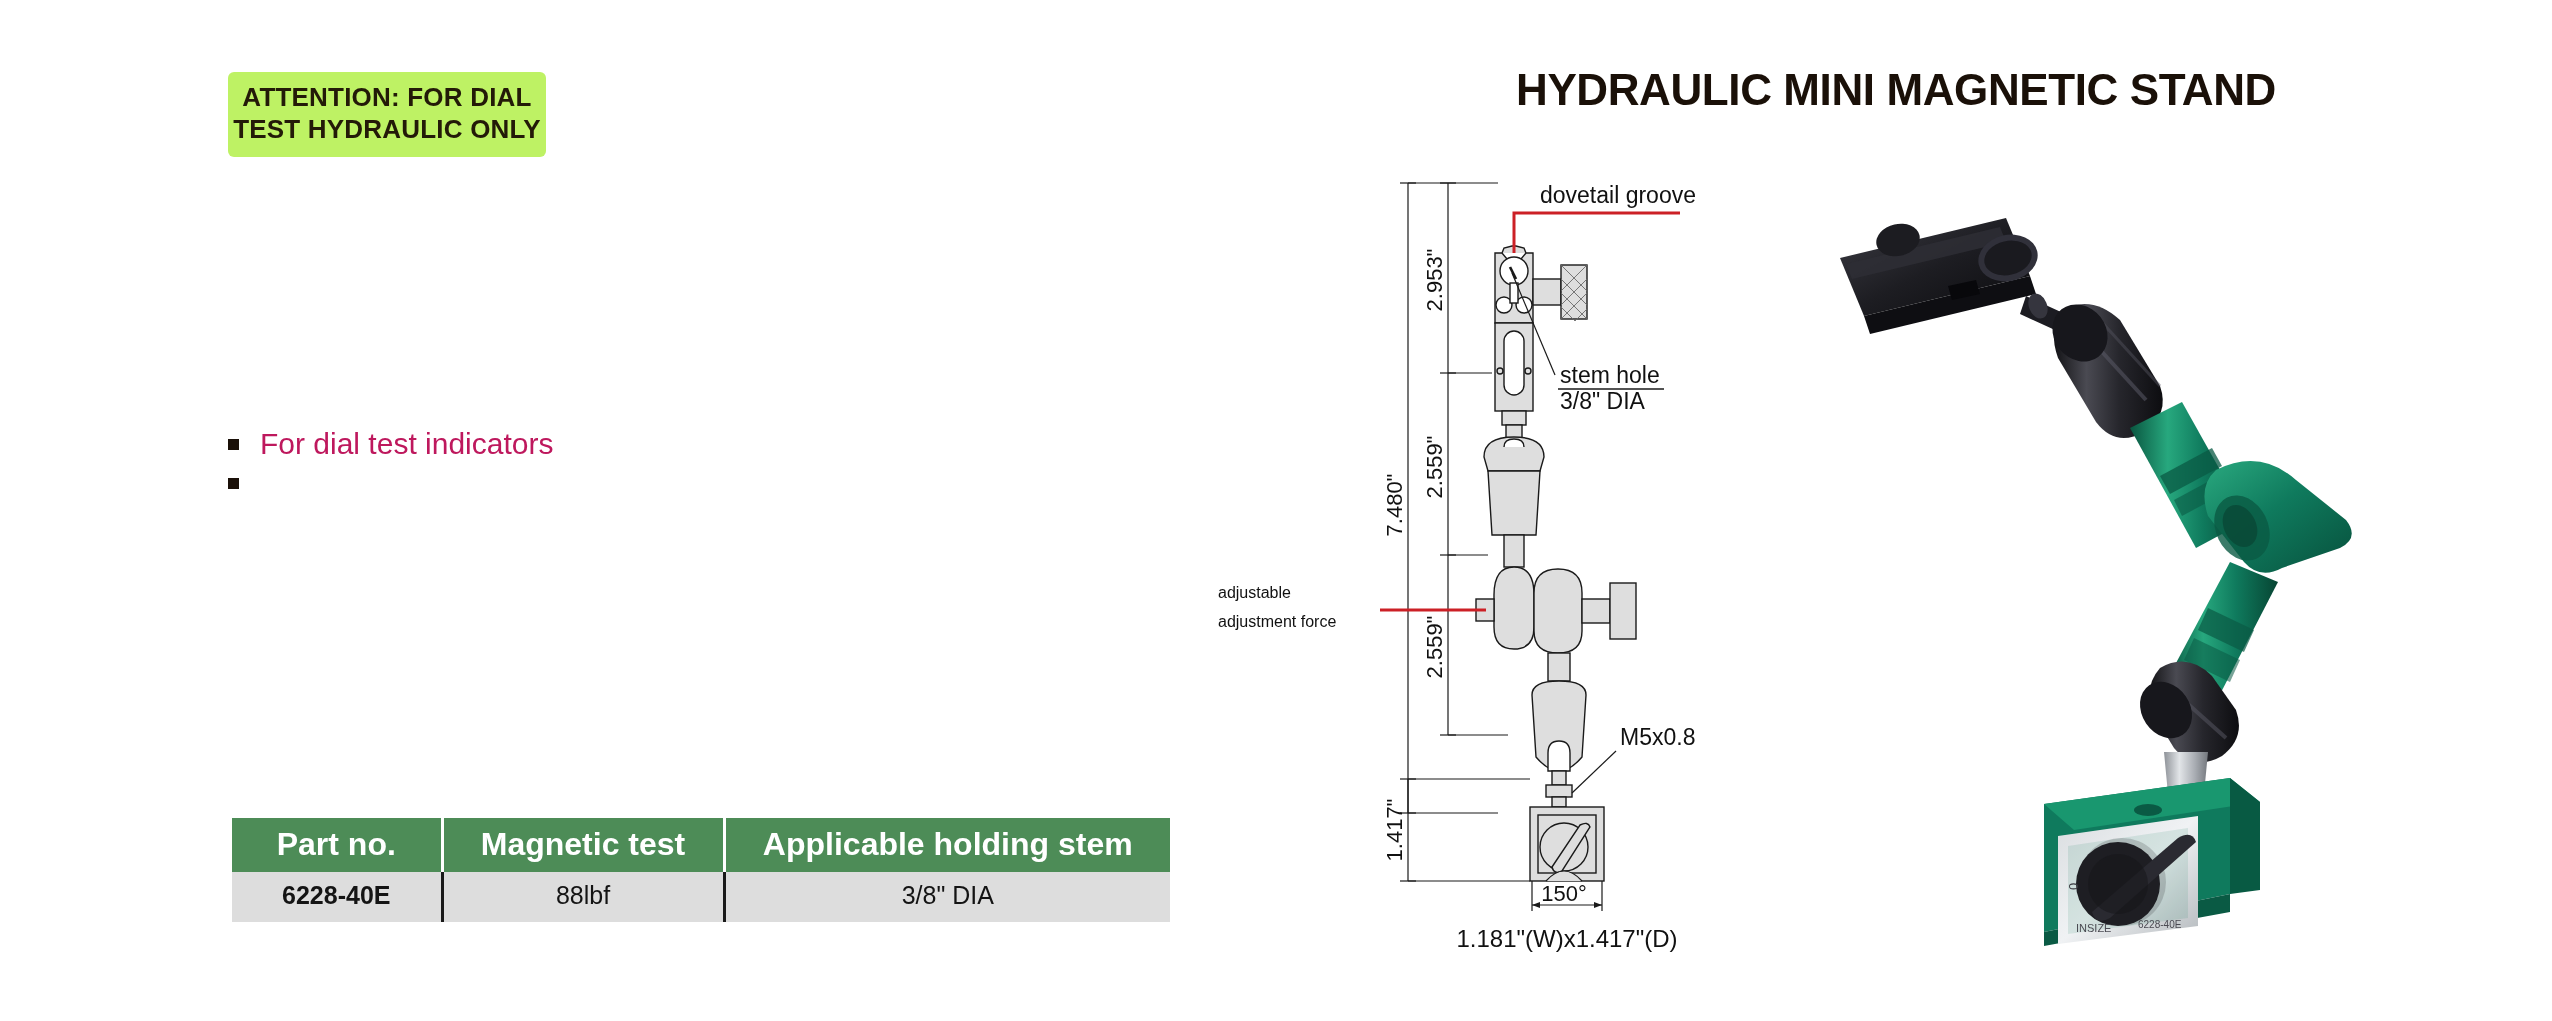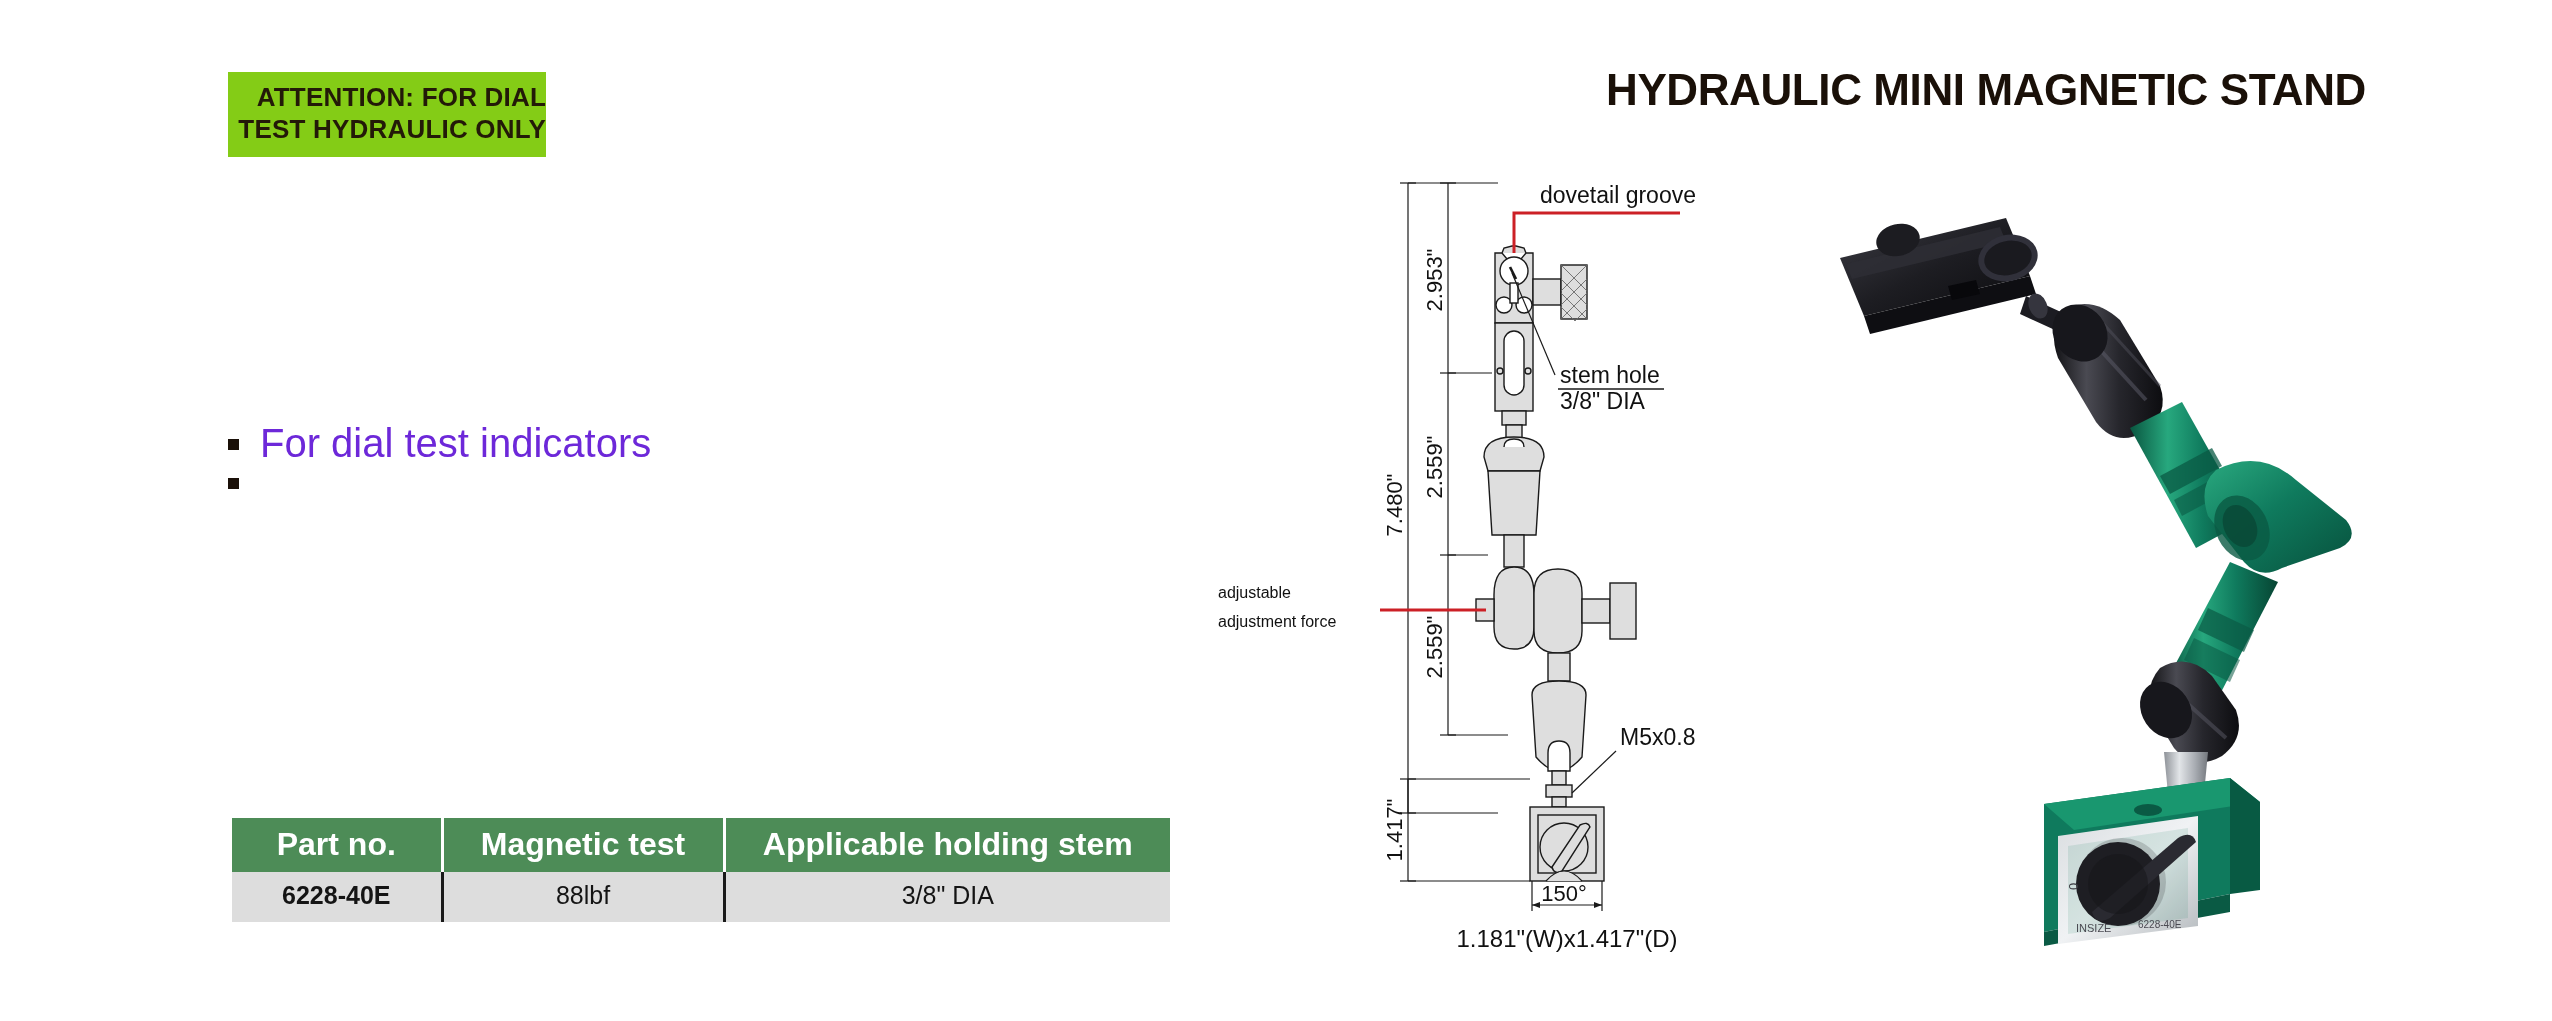--- a/index.html
+++ b/index.html
@@ -16,46 +16,46 @@
     color: #1a1a1a;
   }
 
   
   #attention-badge {
     position: absolute;
     left: 228px;
     top: 72px;
     width: 318px;
     padding: 10px 0 12px 0;
-    background: #84cc16;
-    border-radius: 0;
-    text-align: right;
+    background: #bef264;
+    border-radius: 6px;
+    text-align: center;
     font-weight: bold;
     font-size: 26px;
     line-height: 1.22;
     letter-spacing: 0.2px;
     color: #231a08;
   }
   #attention-badge .line { display: block; white-space: nowrap; }
 
   
   #feature-list {
     position: absolute;
     left: 228px;
     top: 424px;
     list-style: none;
     margin: 0;
     padding: 0;
   }
   #feature-list li {
     position: relative;
     padding-left: 32px;
-    font-size: 40px;
+    font-size: 30px;
     line-height: 39px;
-    color: #6d28d9;
+    color: #be185d;
     white-space: nowrap;
   }
   #feature-list li .bullet {
     position: absolute;
     left: 0;
     top: 15px;
     width: 11px;
     height: 11px;
     background: #1a1008;
   }
@@ -92,21 +92,21 @@
   #spec-table col.c1 { width: 210px; }
   #spec-table col.c2 { width: 282px; }
   #spec-table col.c3 { width: 446px; }
 
   
   #page-title {
     position: absolute;
     left: 1516px;
     top: 65px;
     width: 940px;
-    text-align: center;
+    text-align: left;
     font-size: 44px;
     font-weight: bold;
     letter-spacing: -0.4px;
     color: #1a1008;
     white-space: nowrap;
   }
 
   
   #drawing-stage {
     position: absolute;

